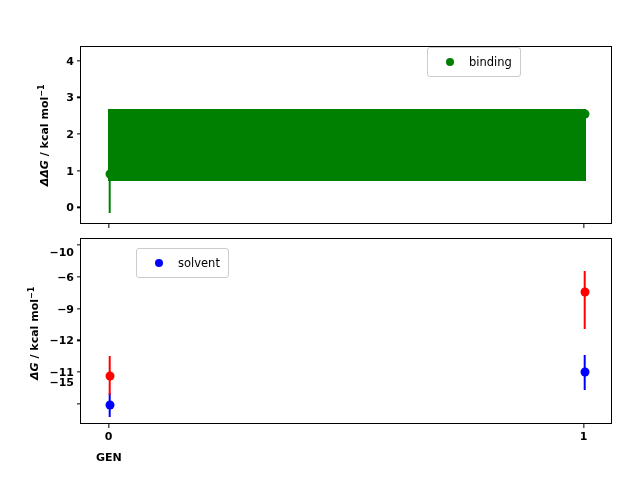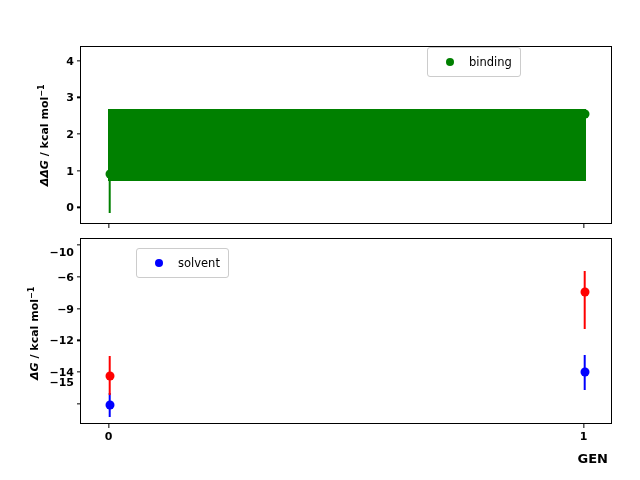--- a/index.html
+++ b/index.html
@@ -106,25 +106,25 @@
     font-size: 11px;
     font-weight: bold;
     color: #000000;
     transform-origin: center center;
     transform: rotate(-90deg);
     white-space: nowrap;
     text-align: center;
   }
   .xlabel {
     position: absolute;
-    left: 76px;
+    left: 96px;
     width: 532px;
     top: 451px;
-    text-align: right;
-    font-size: 13px;
+    text-align: left;
+    font-size: 11px;
     font-weight: bold;
     color: #000000;
   }
   .ylabel i { font-style: italic; }
   .ylabel sup { font-size: 8px; vertical-align: super; }
 
   
   .errbar {
     position: absolute;
     width: 2.6px;
@@ -231,21 +231,21 @@
   <div class="ytick-col" id="bottom-ytick-col">
       <div class="ytick-mark" style="left: 38.5px; top: 244.995px;"></div>
       <div class="ytick-label" style="top: 252px; right: 6px;">−10</div>
       <div class="ytick-mark" style="left: 38.5px; top: 276.79px;"></div>
       <div class="ytick-label" style="top: 276.79px; right: 6px;">−6</div>
       <div class="ytick-mark" style="left: 38.5px; top: 308.585px;"></div>
       <div class="ytick-label" style="top: 308.585px; right: 6px;">−9</div>
       <div class="ytick-mark" style="left: 38.5px; top: 340.379px;"></div>
       <div class="ytick-label" style="top: 340.379px; right: 6px;">−12</div>
       <div class="ytick-mark" style="left: 38.5px; top: 372.174px;"></div>
-      <div class="ytick-label" style="top: 372.174px; right: 6px;">−14</div>
+      <div class="ytick-label" style="top: 372.174px; right: 6px;">−11</div>
       <div class="ytick-mark" style="left: 38.5px; top: 403.969px;"></div>
       <div class="ytick-label" style="top: 382px; right: 6px;">−15</div>
     </div>
 
   <div class="axes" id="axes-bottom">
     <div id="bottom-data" style="position:absolute; left:0; top:0; right:0; bottom:0;">
         <div class="errbar" style="left: 28.5px; top: 154.205px; height: 23.5282px; background: rgb(0, 0, 255);"></div>
         <div class="marker" style="left: 28.5px; top: 165.969px; background: rgb(0, 0, 255);"></div>
         <div class="errbar" style="left: 503.5px; top: 115.733px; height: 34.9744px; background: rgb(0, 0, 255);"></div>
         <div class="marker" style="left: 503.5px; top: 133.221px; background: rgb(0, 0, 255);"></div>

